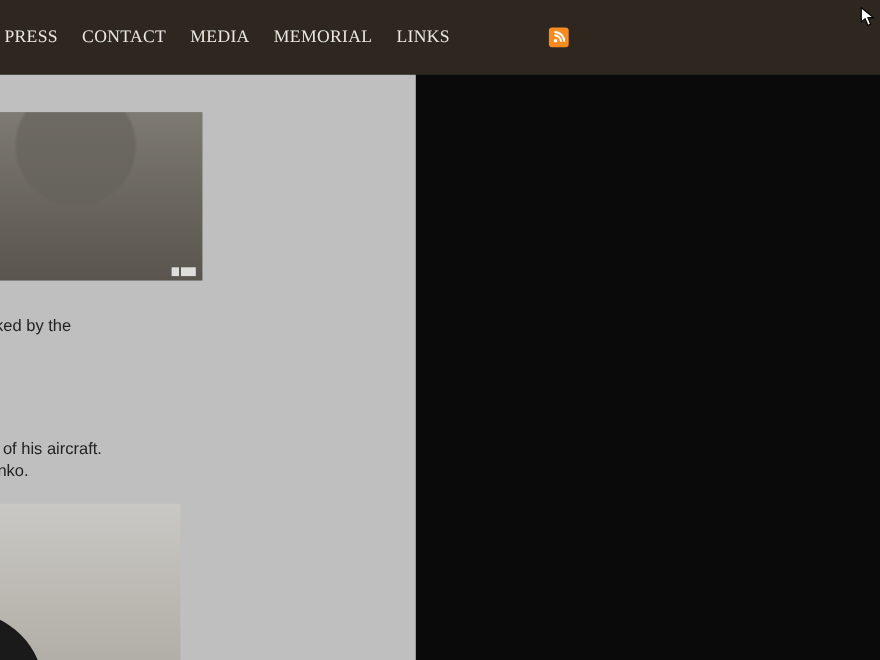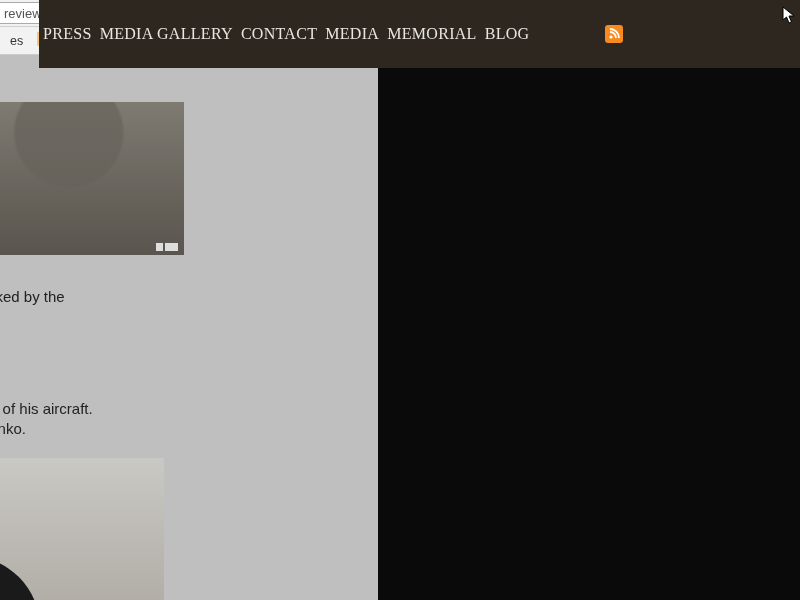--- a/index.html
+++ b/index.html
@@ -121,29 +121,28 @@
     background: #0a0a0a;
   }
   
   .site-nav {
     position: absolute;
     top: 0; left: 0; right: 0;
     height: 68px;
     background: #2d2720;
     display: flex;
     align-items: center;
-    gap: 8px;
+    gap: 22px;
     padding-left: 4px;
     padding-right: 20px;
     color: #e9e6e1;
     font-family: "Georgia", serif;
     font-size: 16px;
     letter-spacing: 0.3px;
     z-index: 5;
-    margin-left: 39px;
   }
   .site-nav .nav-item { cursor: pointer; white-space: nowrap; }
   .rss {
     width: 18px; height: 18px;
     background: #f78b1f;
     border-radius: 3px;
     display: flex; align-items: center; justify-content: center;
     color: #fff; font-weight: bold; font-size: 12px;
     margin-left: 68px;
     cursor: pointer;
@@ -293,25 +292,24 @@
 
         <div class="suit" style="left:70px; top:98px; width:180px; height:180px;"></div>
 
       </div>
     </div>
   </div>
   <div class="page-right"></div>
 
   <div class="site-nav" id="site-nav">
       <span class="nav-item">PRESS</span>
-      <span class="nav-item">MEDIA GALLERY</span>
       <span class="nav-item">CONTACT</span>
       <span class="nav-item">MEDIA</span>
       <span class="nav-item">MEMORIAL</span>
-      <span class="nav-item">BLOG</span>
+      <span class="nav-item">LINKS</span>
       <span class="rss">
         <svg width="12" height="12" viewBox="0 0 12 12">
           <circle cx="3" cy="9" r="1.6" fill="#fff"></circle>
           <path d="M2 4 a6 6 0 0 1 6 6" stroke="#fff" stroke-width="1.8" fill="none"></path>
           <path d="M2 1 a9 9 0 0 1 9 9" stroke="#fff" stroke-width="1.8" fill="none"></path>
         </svg>
       </span>
     </div>
 </div>
 

